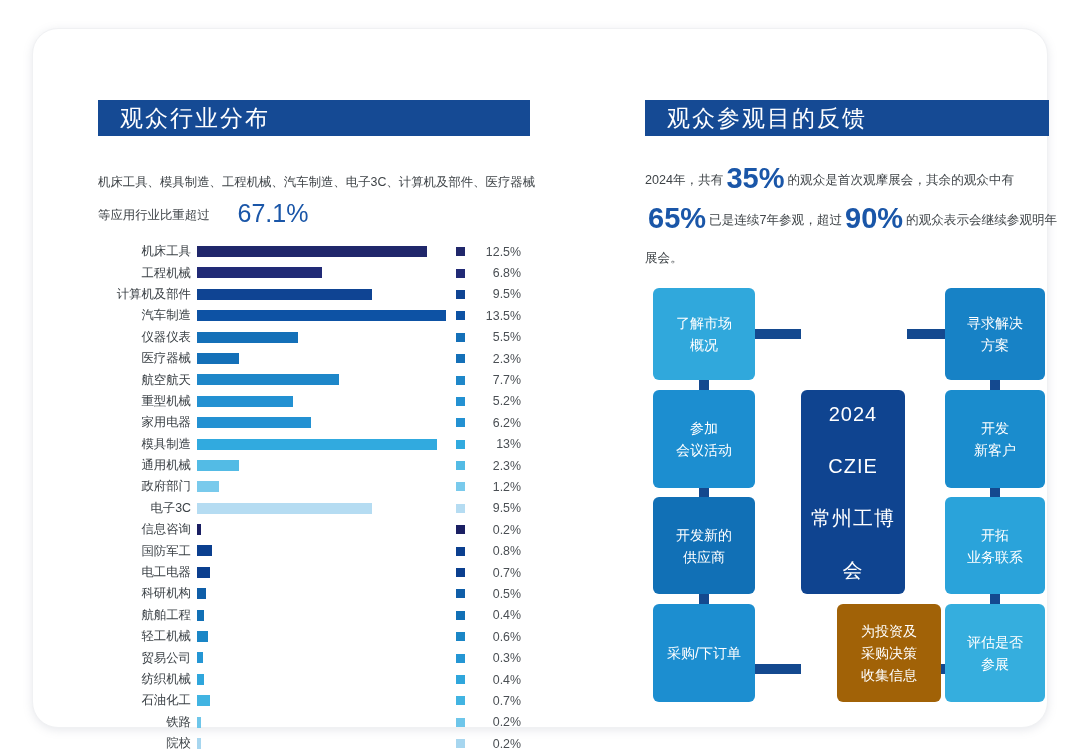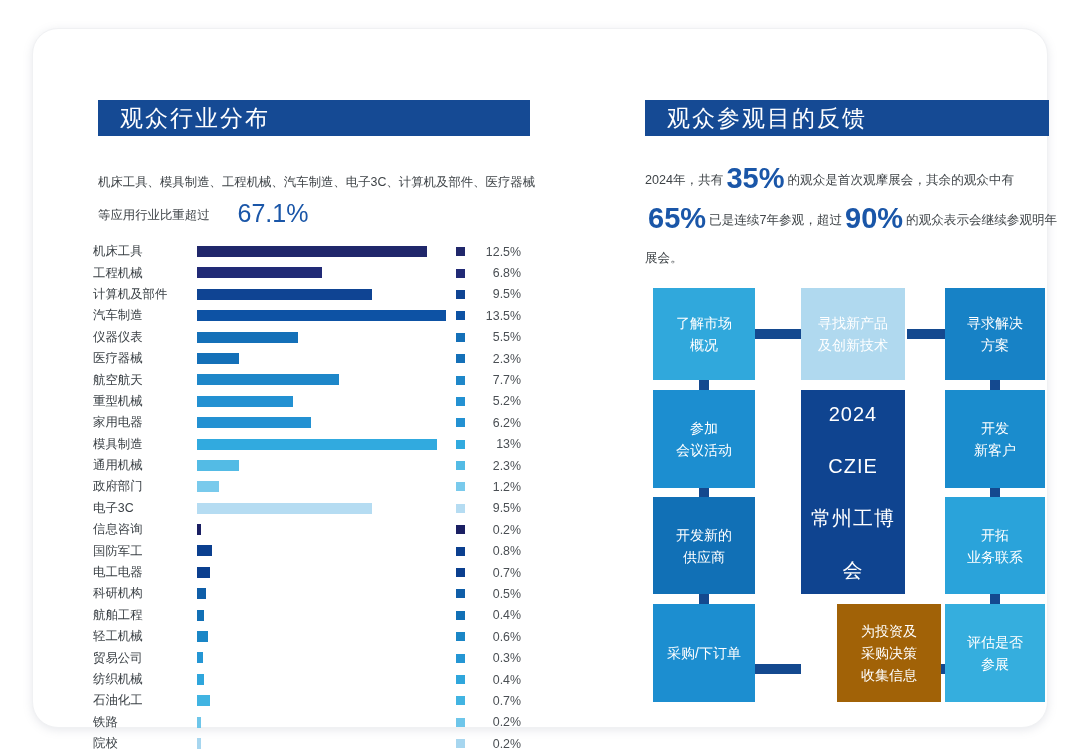--- a/index.html
+++ b/index.html
@@ -34,21 +34,21 @@
     font-size:12.4px;color:#3f4448;line-height:31px;
   }
   #left-sub .big{
     font-size:25px;color:#1a56a8;letter-spacing:0px;
     vertical-align:-3px;
     margin-left:28px;
   }
   #bar-chart{position:absolute;left:60px;top:212px;width:450px;}
   .bar-row{display:flex;align-items:center;height:21.4px;}
   .bar-label{
-    width:98px;font-size:12.4px;color:#3b4146;
+    width:98px;text-align:right;font-size:12.4px;color:#3b4146;
     padding-right:6px;white-space:nowrap;
   }
   .bar-track{width:258px;height:21.4px;position:relative;}
   .bar-fill{position:absolute;left:0;top:5px;height:11px;}
   .bar-swatch{width:9px;height:9px;margin-left:1px;margin-right:10px;}
   .bar-val{width:46px;text-align:right;font-size:12.4px;color:#4a4f54;}
 
   
   #right-sub{
     position:absolute;left:612px;top:130px;width:418px;
@@ -57,20 +57,21 @@
   #right-sub .big{
     font-size:29px;color:#1a56a8;font-weight:700;letter-spacing:0;
     vertical-align:-4px;padding:0 3px;
   }
   #grid{position:absolute;left:612px;top:255px;width:404px;height:422px;}
   .gbox{
     position:absolute;display:flex;flex-direction:column;
     align-items:center;justify-content:center;
     color:#ffffff;font-size:14px;line-height:22px;text-align:center;
     white-space:pre-line;
+    border-radius:6px;
   }
   .gbox.center{font-size:20px;line-height:52px;letter-spacing:1px;}
   .conn-h{position:absolute;height:10px;background:#14498f;}
   .conn-v{position:absolute;width:10px;background:#14498f;}
 </style>
 </head>
 <body>
 
 <div class="card">
 
@@ -291,22 +292,20 @@
       <div class="conn-h" style="left: 110px; width: 46px; top: 380px;"></div>
       <div class="conn-h" style="left: 262px; width: 38px; top: 380px;"></div>
       <div class="conn-v" style="left: 54px; top: 93px; height: 16px;"></div>
       <div class="conn-v" style="left: 345px; top: 93px; height: 16px;"></div>
       <div class="conn-v" style="left: 54px; top: 201px; height: 15px;"></div>
       <div class="conn-v" style="left: 345px; top: 201px; height: 15px;"></div>
       <div class="conn-v" style="left: 54px; top: 307px; height: 16px;"></div>
       <div class="conn-v" style="left: 345px; top: 307px; height: 16px;"></div>
       <div class="gbox" style="left: 8px; width: 102px; top: 4px; height: 92px; background: rgb(48, 168, 220);">了解市场
 概况</div>
-      <div class="gbox" style="left: 156px; width: 104px; top: 4px; height: 92px; background: rgb(176, 217, 239);">寻找新产品
-及创新技术</div>
       <div class="gbox" style="left: 300px; width: 100px; top: 4px; height: 92px; background: rgb(23, 130, 198);">寻求解决
 方案</div>
       <div class="gbox" style="left: 8px; width: 102px; top: 106px; height: 98px; background: rgb(28, 142, 208);">参加
 会议活动</div>
       <div class="gbox" style="left: 300px; width: 100px; top: 106px; height: 98px; background: rgb(26, 140, 205);">开发
 新客户</div>
       <div class="gbox" style="left: 8px; width: 102px; top: 213px; height: 97px; background: rgb(17, 112, 182);">开发新的
 供应商</div>
       <div class="gbox" style="left: 8px; width: 102px; top: 320px; height: 98px; background: rgb(28, 142, 208);">采购/下订单</div>
       <div class="gbox" style="left: 300px; width: 100px; top: 213px; height: 97px; background: rgb(42, 163, 218);">开拓

